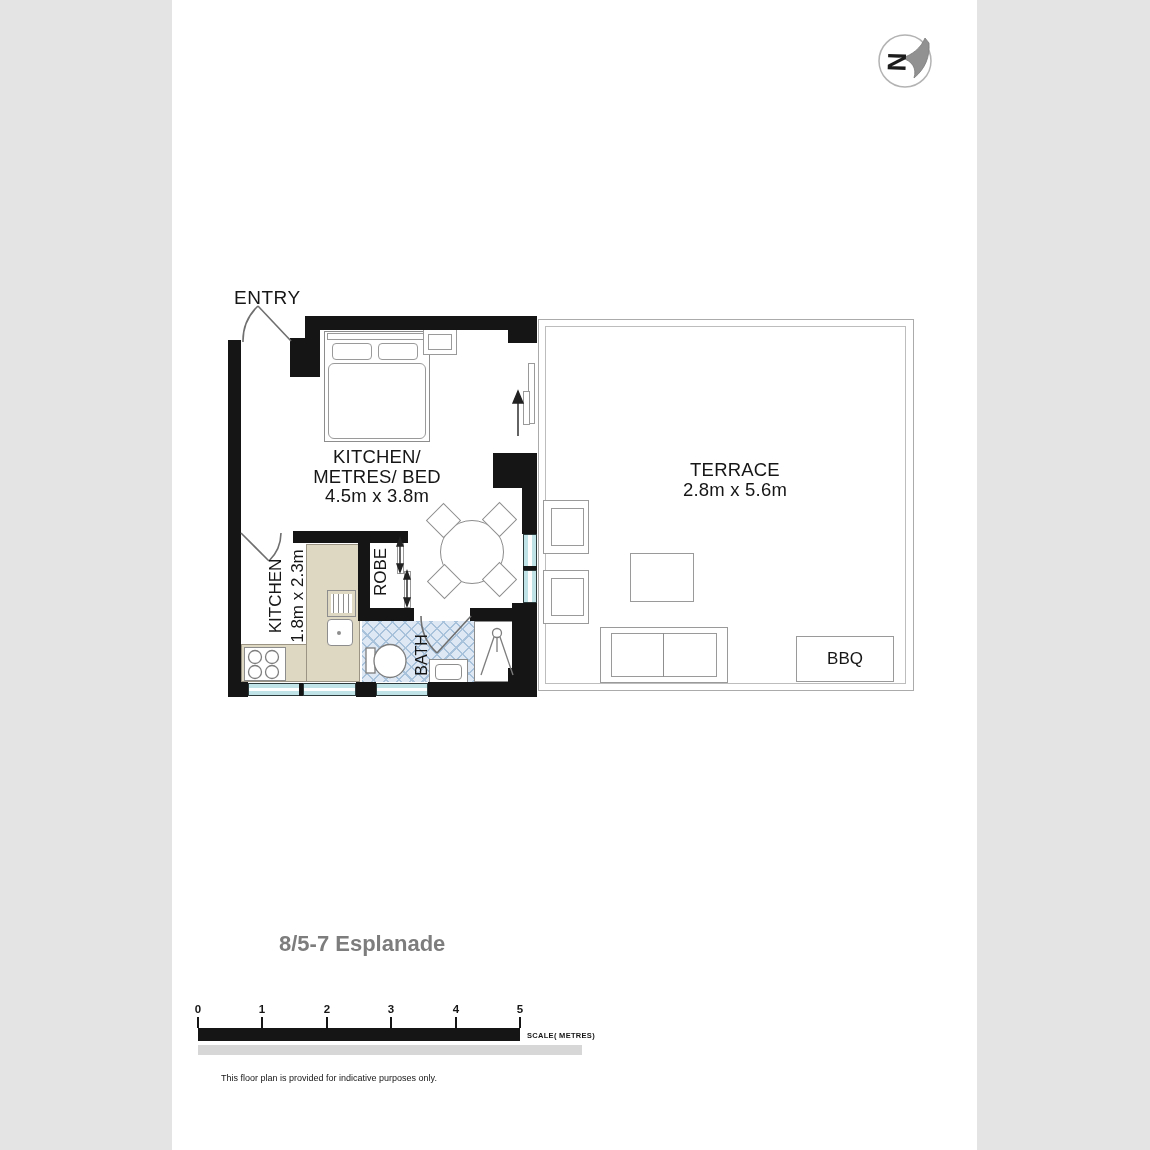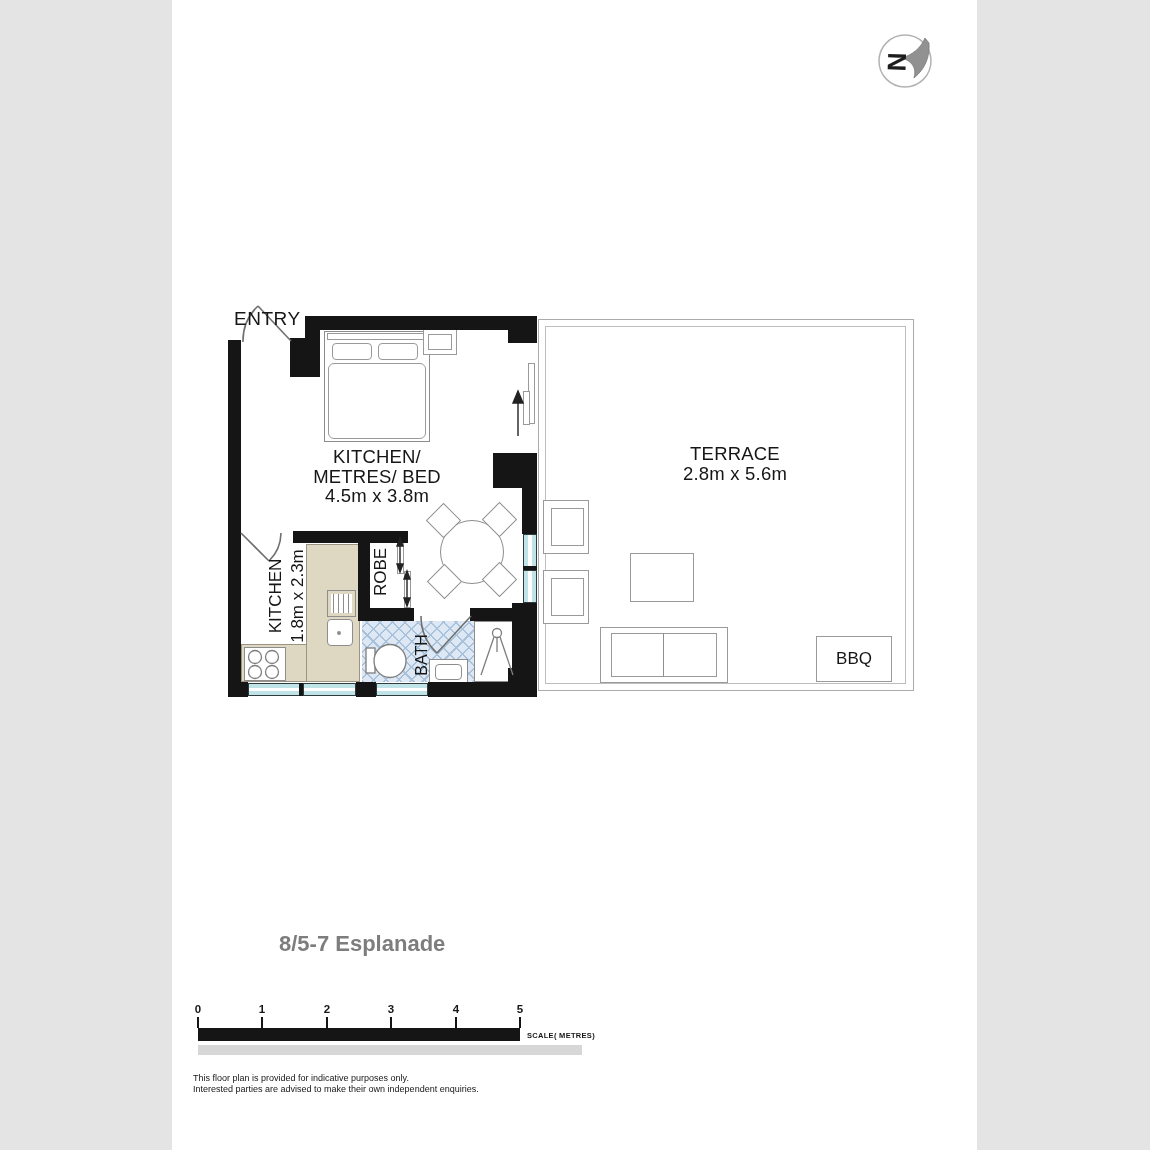--- a/index.html
+++ b/index.html
@@ -69,21 +69,21 @@
   <div class="furn thin" style="left:523px;top:391px;width:7px;height:34px;"></div>
 
   <div class="furn thin" style="left:543px;top:500px;width:46px;height:54px;"></div>
   <div class="furn thin" style="left:551px;top:508px;width:33px;height:38px;"></div>
   <div class="furn thin" style="left:543px;top:570px;width:46px;height:54px;"></div>
   <div class="furn thin" style="left:551px;top:578px;width:33px;height:38px;"></div>
   <div class="furn thin" style="left:630px;top:553px;width:64px;height:49px;"></div>
   <div class="furn thin" style="left:600px;top:627px;width:128px;height:56px;"></div>
   <div class="furn thin" style="left:611px;top:633px;width:106px;height:44px;"></div>
   <div class="abs" style="left:663px;top:633px;width:1px;height:44px;background:#8f8f8f;"></div>
-  <div class="furn thin" style="left:796px;top:636px;width:76px;height:46px;text-align:center;line-height:44px;font-size:17px;color:#161616;margin-left:20px;"><span>BBQ</span></div>
+  <div class="furn thin" style="left:796px;top:636px;width:98px;height:46px;text-align:center;line-height:44px;font-size:17px;color:#161616;"><span>BBQ</span></div>
 
   <div class="wall" style="left:305px;top:316px;width:232px;height:14px;"></div>
   <div class="wall" style="left:305px;top:330px;width:15px;height:9px;"></div>
   <div class="wall" style="left:290px;top:338px;width:30px;height:39px;"></div>
   <div class="wall" style="left:228px;top:340px;width:13px;height:357px;"></div>
   <div class="wall" style="left:228px;top:682px;width:20px;height:15px;"></div>
   <div class="wall" style="left:356px;top:682px;width:20px;height:15px;"></div>
   <div class="wall" style="left:428px;top:682px;width:84px;height:15px;"></div>
   <div class="wall" style="left:508px;top:668px;width:29px;height:29px;"></div>
   <div class="wall" style="left:508px;top:316px;width:29px;height:27px;"></div>
@@ -135,38 +135,38 @@
       <line x1="497" y1="638" x2="497" y2="652"></line>
     </g>
     <circle cx="339" cy="633" r="2" fill="#8d8d8d"></circle>
     <g>
       <circle cx="905" cy="61" r="26" fill="#ffffff" stroke="#b3b3b3" stroke-width="1.5"></circle>
       <path d="M 902 58 C 912 55 921 48 925 38 L 929 43 C 930 57 925 69 914 78 C 917 68 912 61 902 58 Z" fill="#919191" stroke="#7b7b7b" stroke-width="0.8"></path>
       <text x="0" y="0" transform="translate(897,62) rotate(92)" text-anchor="middle" dominant-baseline="central" font-size="26" font-weight="bold" fill="#1c1c1c">N</text>
     </g>
   </svg>
 
-  <div class="lbl" style="left:234px;top:287px;font-size:19px;letter-spacing:0.5px;margin-top:21px;">ENTRY</div>
+  <div class="lbl" style="left:234px;top:287px;font-size:19px;letter-spacing:0.5px;">ENTRY</div>
 
   <div class="lbl room-lbl" style="left:297px;top:447px;width:160px;">
     <div>KITCHEN/</div>
     <div>METRES/ BED</div>
     <div>4.5m x 3.8m</div>
   </div>
 
   <div class="lbl vrot" style="left:232px;top:574px;width:110px;height:44px;text-align:center;font-size:17px;line-height:22px;">
     <div>KITCHEN</div>
     <div>1.8m x 2.3m</div>
   </div>
 
   <div class="lbl vrot" style="left:350px;top:563px;width:60px;height:18px;text-align:center;font-size:17px;">ROBE</div>
 
   <div class="lbl vrot" style="left:396px;top:647px;width:50px;height:16px;text-align:center;font-size:16px;">BATH</div>
 
-  <div class="lbl room-lbl" style="left:645px;top:444px;width:180px;line-height:20px;">
+  <div class="lbl room-lbl" style="left:645px;top:460px;width:180px;line-height:20px;">
     <div>TERRACE</div>
     <div>2.8m x 5.6m</div>
   </div>
 
   <div class="lbl" style="left:279px;top:931px;font-size:22px;font-weight:bold;color:#7d7d7d;">8/5-7 Esplanade</div>
 
   <div>
     <div class="lbl" style="left:186px;top:1003px;width:24px;text-align:center;font-size:11.5px;font-weight:bold;">0</div>
     <div class="lbl" style="left:250px;top:1003px;width:24px;text-align:center;font-size:11.5px;font-weight:bold;">1</div>
     <div class="lbl" style="left:315px;top:1003px;width:24px;text-align:center;font-size:11.5px;font-weight:bold;">2</div>
@@ -178,16 +178,15 @@
     <div class="abs" style="left:326px;top:1017px;width:2px;height:11px;background:#151515;"></div>
     <div class="abs" style="left:390px;top:1017px;width:2px;height:11px;background:#151515;"></div>
     <div class="abs" style="left:455px;top:1017px;width:2px;height:11px;background:#151515;"></div>
     <div class="abs" style="left:519px;top:1017px;width:2px;height:11px;background:#151515;"></div>
     <div class="abs" style="left:198px;top:1028px;width:322px;height:13px;background:#151515;"></div>
     <div class="lbl" style="left:527px;top:1031px;font-size:7.5px;font-weight:bold;letter-spacing:0.3px;">SCALE( METRES)</div>
     <div class="abs" style="left:198px;top:1045px;width:384px;height:10px;background:#d7d7d7;"></div>
   </div>
 
   <div class="lbl" style="left:190px;top:1073px;font-size:9px;line-height:10.8px;white-space:normal;width:560px;">
-    <div style="padding-left:3px;">This floor plan is provided for indicative purposes only.</div>
-    <div style="padding-left:3px;">Interested parties are advised to make their own independent enquiries.</div>
+    <div style="padding-left:3px;margin-left:28px;">This floor plan is provided for indicative purposes only.</div>
   </div>
 </div>
 
 </body></html>

